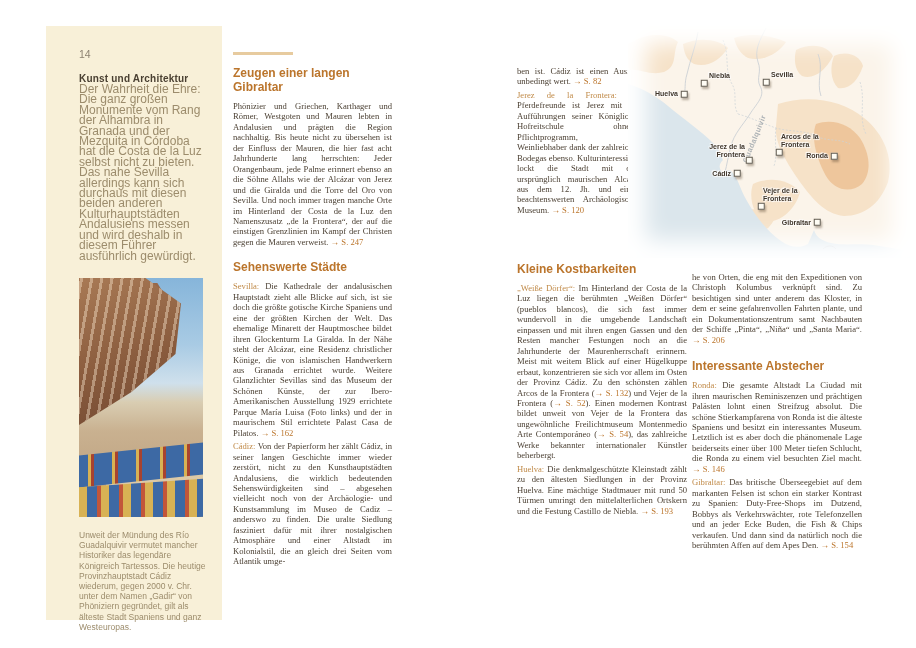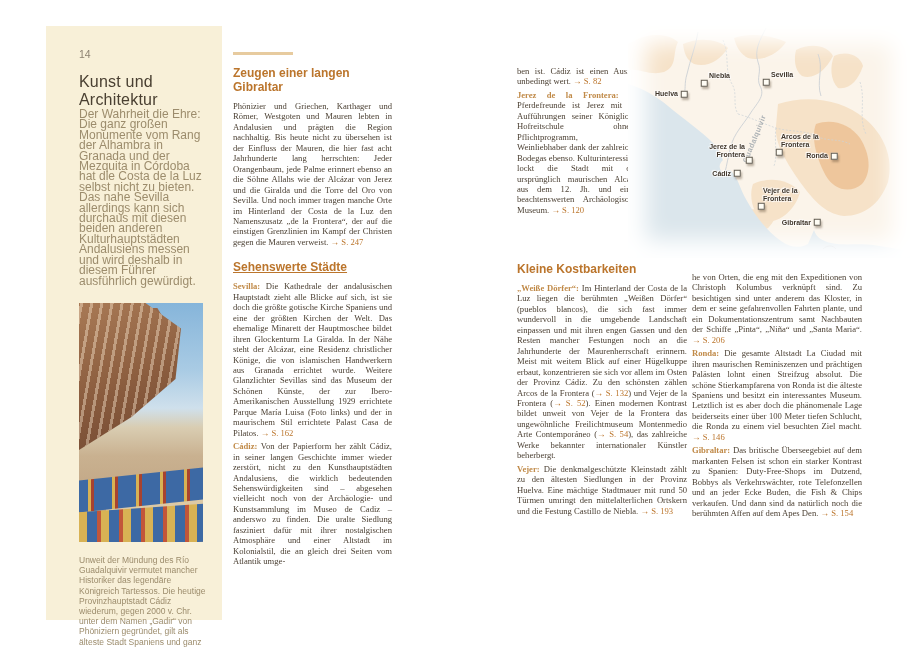--- a/index.html
+++ b/index.html
@@ -8,21 +8,21 @@
   }
   *{margin:0;padding:0;box-sizing:border-box;}
   html,body{width:916px;height:648px;background:#ffffff;overflow:hidden;}
   body{font-family:"Liberation Sans",sans-serif;position:relative;}
   .abs{position:absolute;}
 
   
   .sidebar{left:46px;top:26px;width:176px;height:594px;background:var(--sidebar-bg);
            padding:22px 15px 0 33px;}
   .pagenum{font-size:10.5px;color:#8d8271;margin-bottom:13px;}
-  .kicker{font-size:16px;font-weight:400;color:#4a4032;letter-spacing:.2px;}
+  .kicker{font-size:10px;font-weight:700;color:#4a4032;letter-spacing:.2px;}
   .side-title{font-size:17.5px;font-weight:700;color:#b26a1e;margin:5px 0 13px;}
   .side-intro{font-size:12px;line-height:10.4px;color:var(--muted);}
   .photo{position:relative;width:124px;height:239px;margin-top:17px;overflow:hidden;
          background:linear-gradient(180deg,#86b5da 0%,#a9cbe4 28%,#cfe0ec 44%,#d9cdb2 52%,#c9b190 64%,#b99a78 100%);}
   .ph-tower{position:absolute;left:66px;top:5px;width:19px;height:62px;background:#96684a;
             clip-path:polygon(35% 0,65% 0,100% 18%,100% 100%,0 100%,0 18%);}
   .ph-colonnade{position:absolute;left:-8px;top:-6px;width:110px;height:158px;
         background:
           repeating-linear-gradient(100deg,rgba(255,238,214,.40) 0 3px,rgba(0,0,0,0) 3px 10px),
           linear-gradient(160deg,#ab7c57 0%,#8a5c3e 55%,#6f4630 100%);
@@ -33,26 +33,26 @@
   .ph-bench2{position:absolute;bottom:-4px;left:0;width:100%;height:38px;transform:skewY(-4deg);
         background:repeating-linear-gradient(90deg,#d8b254 0 8px,#3d69a4 8px 18px,#c2563a 18px 22px);}
   .caption{font-size:8.5px;line-height:10.2px;color:var(--muted);margin-top:13px;}
 
   
   .col{font-family:"Liberation Serif",serif;font-size:8.6px;line-height:10.45px;
        color:var(--body-text);text-align:justify;hyphens:auto;}
   .col p{margin-bottom:3px;}
   .col-head{font-family:"Liberation Sans",sans-serif;font-size:12px;line-height:14px;
             font-weight:700;color:var(--accent);text-align:left;margin-bottom:7px;}
-  .lead{color:var(--lead);font-weight:700;}
+  .lead{color:var(--lead);font-weight:400;}
   .ref{color:var(--accent);}
   .top-rule{width:60px;height:3px;background:#e7cb9f;margin-bottom:11px;}
   .two-line{width:118px;}
   .col2{left:233px;top:52px;width:159px;}
-  .sec2-gap{margin-top:13px;text-decoration:underline;}
+  .sec2-gap{margin-top:13px;}
   .col3a{left:517px;top:66px;width:124px;}
   .col3b{left:517px;top:262px;width:170px;}
   .col4{left:692px;top:272px;width:170px;}
   .head-gap{margin-top:14px;}
 
   
   .map{left:628px;top:26px;width:282px;height:232px;}
   .map svg{position:absolute;inset:0;}
   .sea{fill:var(--sea);}
   .land{fill:var(--land);}
@@ -102,25 +102,26 @@
 </div>
 
 <div class="abs col col3a">
   <p><span class="rich">ben ist. Cádiz ist einen Ausflug unbedingt wert. <span class="ref">→ S. 82</span></span></p>
   <p><span class="lead">Jerez de la Frontera:</span><span class="rich"> Für Pferdefreunde ist Jerez mit den Aufführungen seiner Königlichen Hofreitschule ohnehin Pflichtprogramm, für Weinliebhaber dank der zahlreichen Bodegas ebenso. Kulturinteressierte lockt die Stadt mit dem ursprünglich maurischen Alcázar aus dem 12. Jh. und einem beachtenswerten Archäologischen Museum. <span class="ref">→ S. 120</span></span></p>
 </div>
 
 <div class="abs col col3b">
   <div class="col-head">Kleine Kostbarkeiten</div>
   <p><span class="lead">„Weiße Dörfer“:</span><span class="rich"> Im Hinterland der Costa de la Luz liegen die berühmten „Weißen Dörfer“ (pueblos blancos), die sich fast immer wundervoll in die umgebende Landschaft einpassen und mit ihren engen Gassen und den Resten mancher Festungen noch an die Jahrhunderte der Maurenherrschaft erinnern. Meist mit weitem Blick auf einer Hügelkuppe erbaut, konzentrieren sie sich vor allem im Osten der Provinz Cádiz. Zu den schönsten zählen Arcos de la Frontera (<span class="ref">→ S. 132</span>) und Vejer de la Frontera (<span class="ref">→ S. 52</span>). Einen modernen Kontrast bildet unweit von Vejer de la Frontera das ungewöhnliche Freilichtmuseum Montenmedio Arte Contemporáneo (<span class="ref">→ S. 54</span>), das zahlreiche Werke bekannter internationaler Künstler beherbergt.</span></p>
-  <p><span class="lead">Vejer:</span><span class="rich"> Die denkmalgeschützte Kleinstadt zählt zu den ältesten Siedlungen in der Provinz Huelva. Eine mächtige Stadtmauer mit rund 50 Türmen umringt den mittelalterlichen Ortskern und die Festung Castillo de Niebla. <span class="ref">→ S. 193</span></span></p>
+  <p><span class="lead">Huelva:</span><span class="rich"> Die denkmalgeschützte Kleinstadt zählt zu den ältesten Siedlungen in der Provinz Huelva. Eine mächtige Stadtmauer mit rund 50 Türmen umringt den mittelalterlichen Ortskern und die Festung Castillo de Niebla. <span class="ref">→ S. 193</span></span></p>
 </div>
 
 <div class="abs col col4">
   <p><span class="rich">he von Orten, die eng mit den Expeditionen von Christoph Kolumbus verknüpft sind. Zu besichtigen sind unter anderem das Kloster, in dem er seine gefahrenvollen Fahrten plante, und ein Dokumentationszentrum samt Nachbauten der Schiffe „Pinta“, „Niña“ und „Santa Maria“. <span class="ref">→ S. 206</span></span></p>
+  <div class="col-head head-gap">Interessante Abstecher</div>
   <p><span class="lead">Ronda:</span><span class="rich"> Die gesamte Altstadt La Ciudad mit ihren maurischen Reminiszenzen und prächtigen Palästen lohnt einen Streifzug absolut. Die schöne Stierkampfarena von Ronda ist die älteste Spaniens und besitzt ein interessantes Museum. Letztlich ist es aber doch die phänomenale Lage beiderseits einer über 100 Meter tiefen Schlucht, die Ronda zu einem viel besuchten Ziel macht. <span class="ref">→ S. 146</span></span></p>
   <p><span class="lead">Gibraltar:</span><span class="rich"> Das britische Überseegebiet auf dem markanten Felsen ist schon ein starker Kontrast zu Spanien: Duty-Free-Shops im Dutzend, Bobbys als Verkehrswächter, rote Telefonzellen und an jeder Ecke Buden, die Fish &amp; Chips verkaufen. Und dann sind da natürlich noch die berühmten Affen auf dem Apes Den. <span class="ref">→ S. 154</span></span></p>
 </div>
 
 <div class="abs map">
   <svg viewBox="0 0 282 232" width="282" height="232">
     <rect class="land" x="0" y="0" width="282" height="232"></rect>
 
     <path class="patch" d="M8,14 C22,6 42,8 50,16 C44,28 50,40 36,46 C22,50 10,42 2,44 L0,40 L0,18 Z"></path>
     <path class="patch" d="M55,18 C72,10 92,14 100,22 C92,34 80,42 66,38 C58,34 56,26 55,18 Z"></path>

